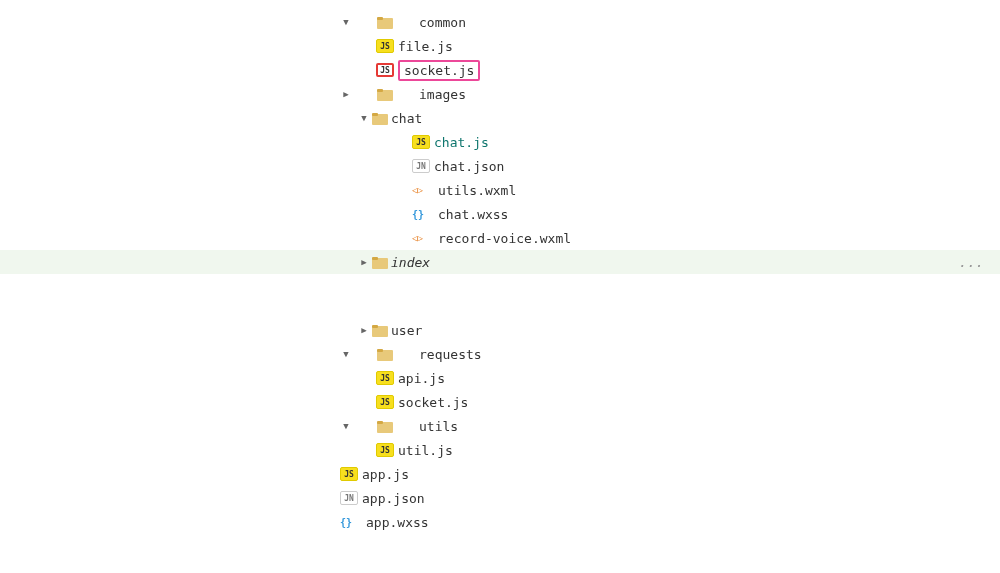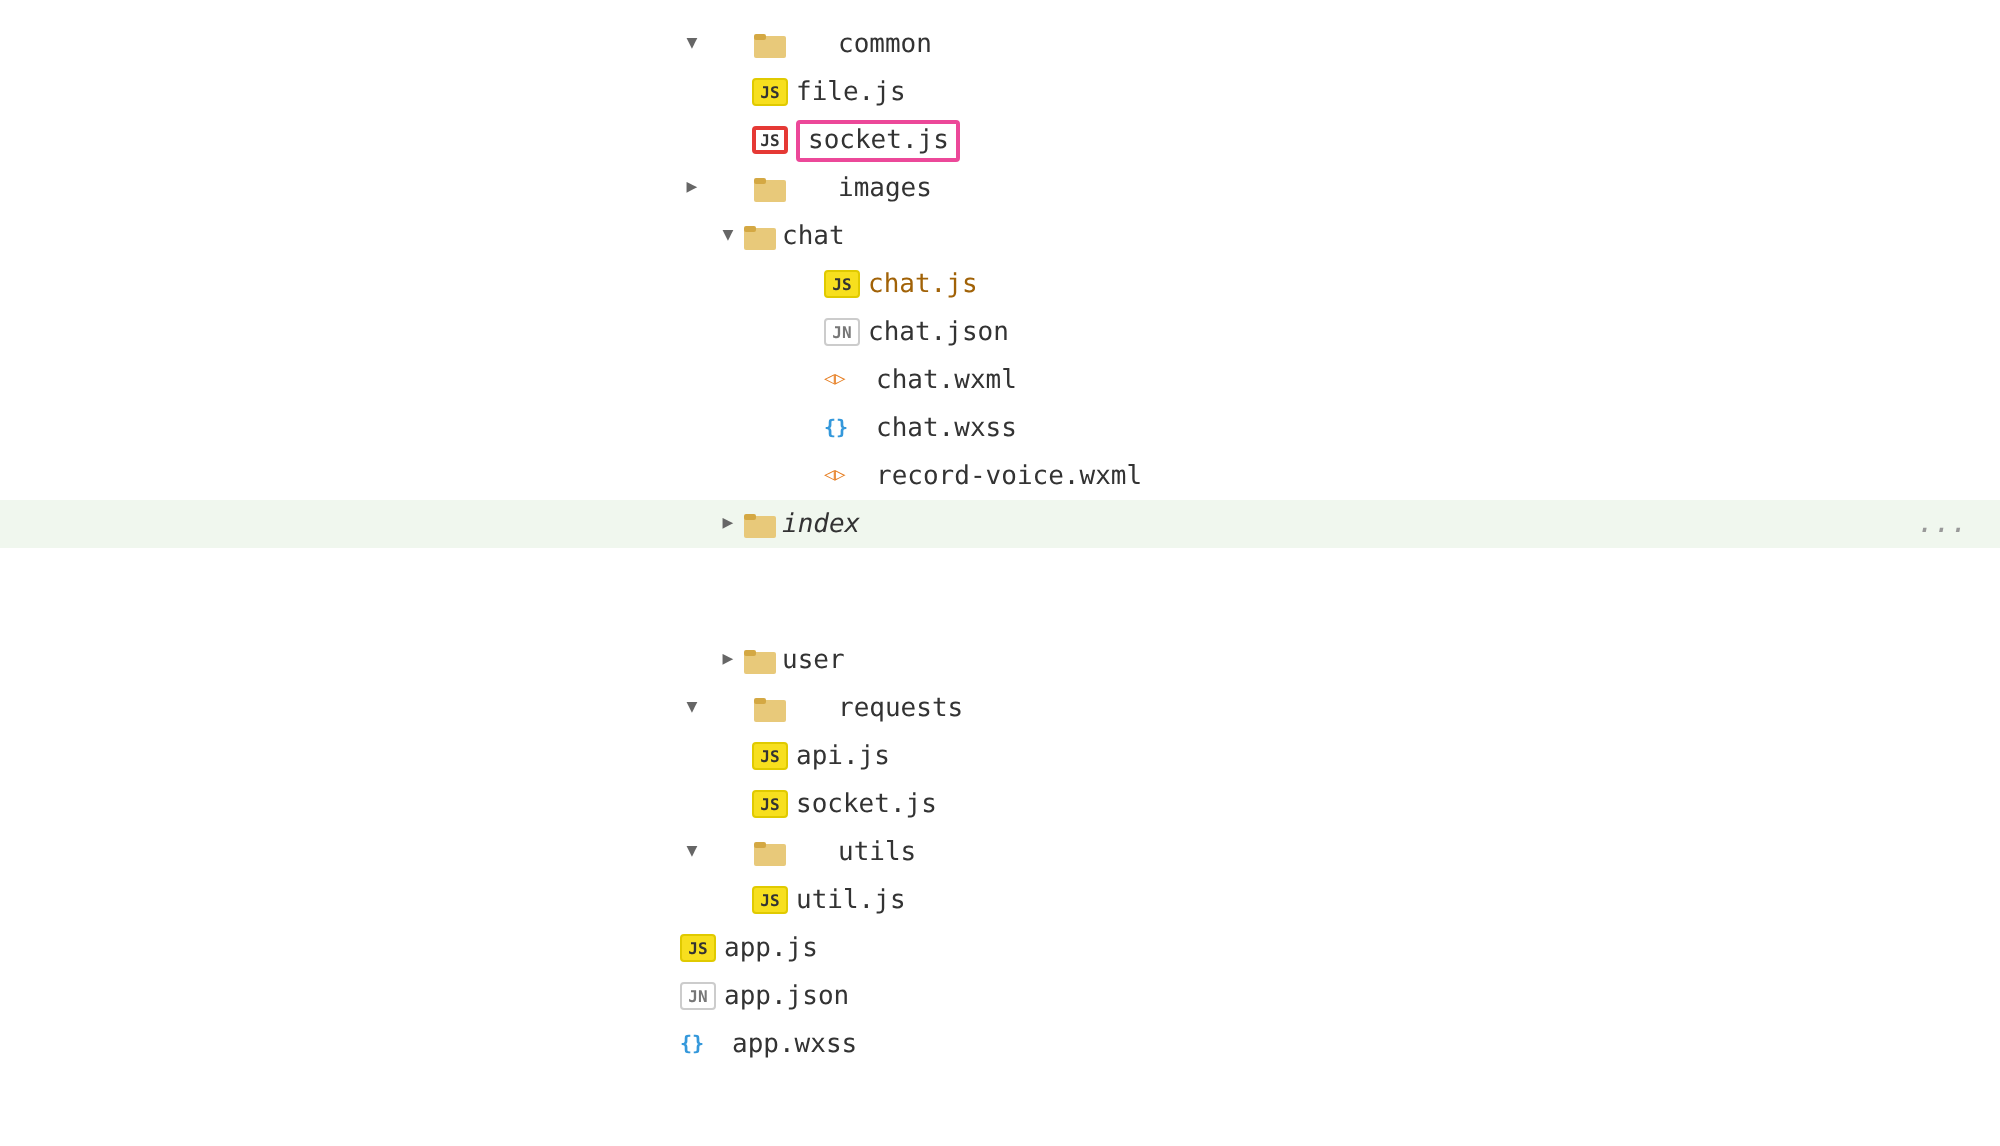--- a/index.html
+++ b/index.html
@@ -93,21 +93,21 @@
       background: #f7df1e;
       color: #333;
       border: 1px solid #e0ca00;
     }
 
     .file-name {
       font-size: 13px;
     }
 
     .file-name.active {
-      color: #a16207;
+      color: #0f766e;
     }
 
     .socket-highlight {
       border: 2px solid #ec4899;
       padding: 1px 4px;
       border-radius: 2px;
     }
 
     .dots-menu {
       position: absolute;
@@ -171,21 +171,21 @@
     <span class="file-name active">chat.js</span>
   </div>
 
   <div class="tree-item" style="padding-left: 412px;">
     <span class="badge" style="background:#fff;border:1px solid #ccc;color:#777;font-size:8px;font-weight:bold;width:18px;height:14px;display:inline-flex;align-items:center;justify-content:center;margin-right:4px;">JN</span>
     <span class="file-name">chat.json</span>
   </div>
 
   <div class="tree-item" style="padding-left: 412px;">
     <span style="display:inline-flex;align-items:center;width:22px;height:14px;margin-right:4px;font-size:9px;color:#e67e22;font-weight:bold;">◁▷</span>
-    <span class="file-name">chat.wxml</span>
+    <span class="file-name">utils.wxml</span>
   </div>
 
   <div class="tree-item" style="padding-left: 412px;">
     <span style="display:inline-flex;align-items:center;width:22px;height:14px;margin-right:4px;font-size:10px;color:#3498db;font-weight:bold;">{}</span>
     <span class="file-name">chat.wxss</span>
   </div>
 
   <div class="tree-item" style="padding-left: 412px;">
     <span style="display:inline-flex;align-items:center;width:22px;height:14px;margin-right:4px;font-size:9px;color:#e67e22;font-weight:bold;">◁▷</span>
     <span class="file-name">record-voice.wxml</span>

